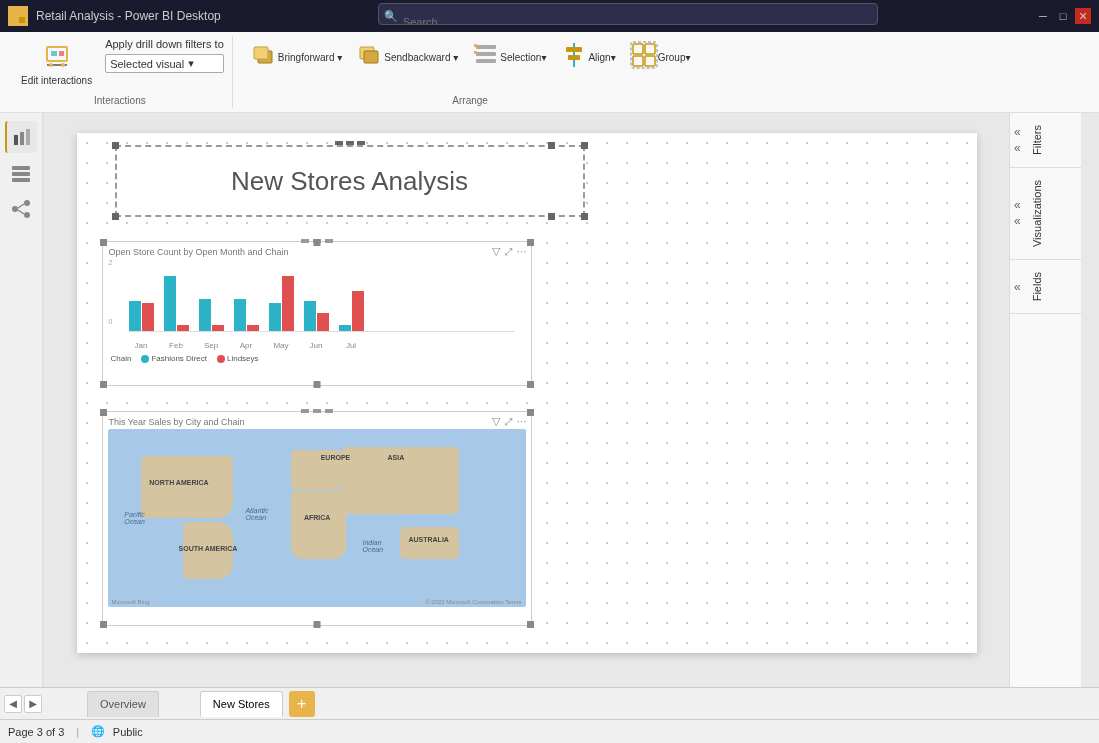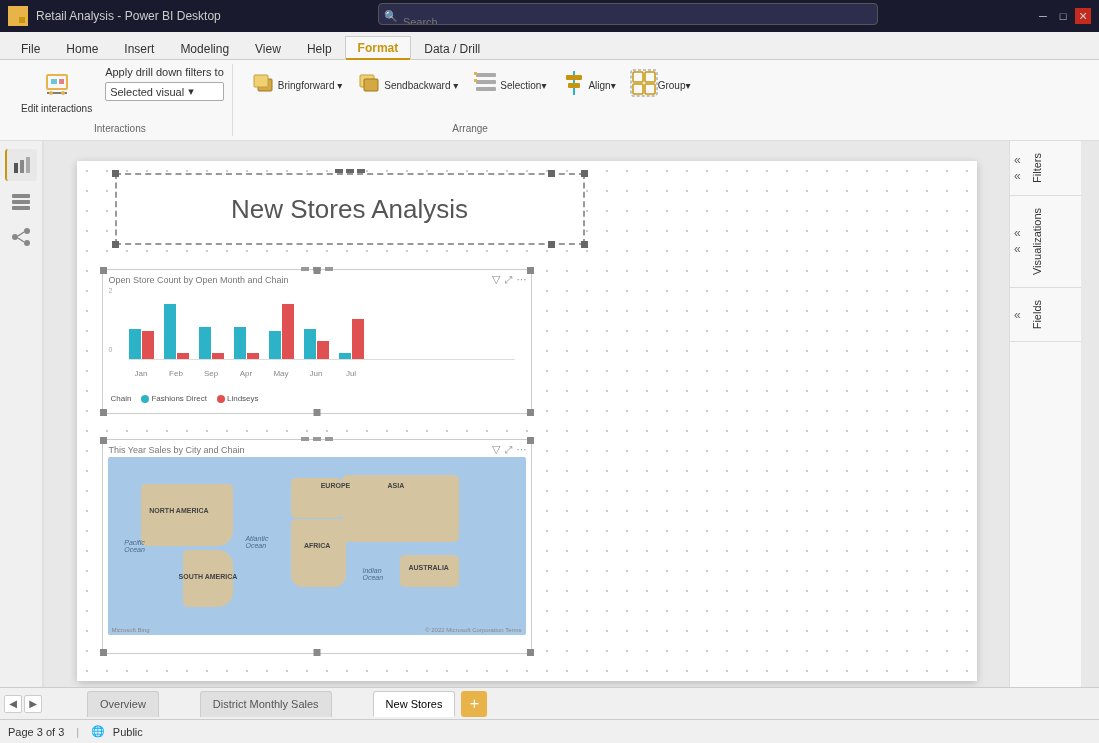--- a/index.html
+++ b/index.html
@@ -309,30 +309,20 @@
     <input type="text" placeholder="Search" style="">
   </div>
   <div class="title-bar-controls">
     <div class="title-bar-btn">─</div>
     <div class="title-bar-btn">□</div>
     <div class="title-bar-btn" style="background:#c42b1c;">✕</div>
   </div>
 </div>
 
 <div class="ribbon">
-  <div class="ribbon-tabs">
-    <div class="ribbon-tab">File</div>
-    <div class="ribbon-tab">Home</div>
-    <div class="ribbon-tab">Insert</div>
-    <div class="ribbon-tab">Modeling</div>
-    <div class="ribbon-tab">View</div>
-    <div class="ribbon-tab">Help</div>
-    <div class="ribbon-tab active">Format</div>
-    <div class="ribbon-tab">Data / Drill</div>
-  </div>
 
   <div class="ribbon-content">
 
     <div class="ribbon-group">
       <div class="ribbon-group-items">
         <div class="edit-interactions-btn ribbon-btn">
           <div class="icon">
             <svg width="28" height="28" viewBox="0 0 28 28">
               <rect x="4" y="4" width="20" height="14" rx="1" fill="none" stroke="#e8b44a" stroke-width="2"></rect>
               <rect x="8" y="8" width="6" height="5" fill="#2db3c8" opacity="0.7"></rect>
@@ -532,21 +522,21 @@
         <div style="display:flex;gap:10px;padding:2px 26px;font-size:8px;color:#888;">
           <span style="width:25px;text-align:center;">Jan</span>
           <span style="width:25px;text-align:center;">Feb</span>
           <span style="width:25px;text-align:center;">Sep</span>
           <span style="width:25px;text-align:center;">Apr</span>
           <span style="width:25px;text-align:center;">May</span>
           <span style="width:25px;text-align:center;">Jun</span>
           <span style="width:25px;text-align:center;">Jul</span>
         </div>
 
-        <div style="display:flex;gap:10px;padding:2px 8px;font-size:8px;color:#555;align-items:center;margin-top:12px;">
+        <div style="display:flex;gap:10px;padding:2px 8px;font-size:8px;color:#555;align-items:center;">
           <span style="font-size:8px;">Chain</span>
           <span style="display:flex;align-items:center;gap:2px;">
             <span style="width:8px;height:8px;border-radius:50%;background:#2db3c8;display:inline-block;"></span>
             <span>Fashions Direct</span>
           </span>
           <span style="display:flex;align-items:center;gap:2px;">
             <span style="width:8px;height:8px;border-radius:50%;background:#e05050;display:inline-block;"></span>
             <span>Lindseys</span>
           </span>
         </div>
@@ -647,21 +637,20 @@
   </div>
 
 </div>
 
 <div class="page-tabs">
   <div class="page-tab-nav">
     <div class="page-tab-nav-btn">◀</div>
     <div class="page-tab-nav-btn">▶</div>
   </div>
   <div class="page-tab">Overview</div>
-  <div class="page-tab">District Monthly Sales</div>
   <div class="page-tab active">New Stores</div>
   <div class="page-tab-add">+</div>
 </div>
 
 <div class="status-bar">
   <span>Page 3 of 3</span>
   <span class="status-separator">|</span>
   <span style="font-size:11px;">🌐</span>
   <span>Public</span>
 </div>

